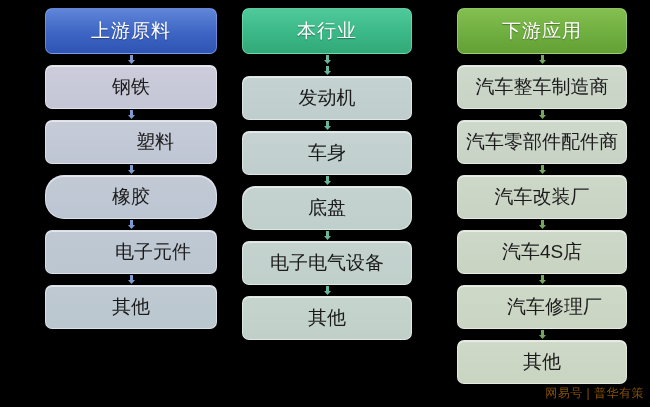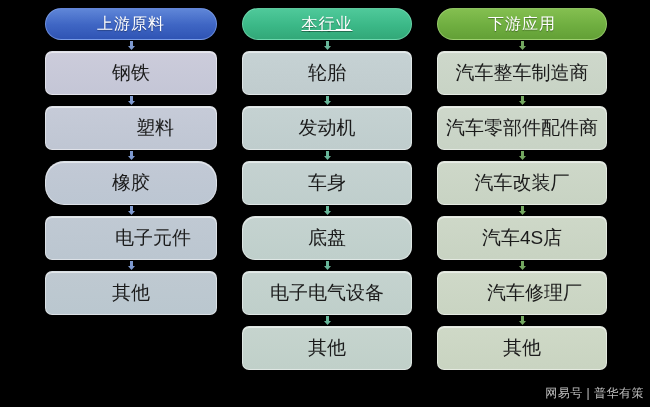--- a/index.html
+++ b/index.html
@@ -26,45 +26,44 @@
   .column {
     position: absolute;
     top: 8px;
     display: flex;
     flex-direction: column;
     align-items: stretch;
   }
 
   .col-0 { left: 45px;  width: 172px; }
   .col-1 { left: 242px; width: 170px; }
-  .col-2 { left: 437px; width: 170px; }
+  .col-2 { left: 457px; width: 170px; }
 
   
   .header-box {
-    height: 32px;
-    border-radius: 19px;
+    height: 46px;
+    border-radius: 7px;
     display: flex;
     align-items: center;
     justify-content: center;
-    font-size: 16px;
+    font-size: 19px;
     letter-spacing: 1px;
     color: #ffffff;
     text-shadow: 0 1px 1px rgba(0,0,0,0.35);
     border: 1px solid rgba(255,255,255,0.18);
   }
 
   .header-blue {
     background: linear-gradient(180deg, #5f86d8 0%, #3f66c4 52%, #2f54b4 100%);
     border-color: rgba(150,180,245,0.5);
   }
 
   .header-teal {
     background: linear-gradient(180deg, #4fc99a 0%, #3bb887 55%, #32a878 100%);
     border-color: rgba(150,235,200,0.45);
-    text-decoration: underline;
   }
 
   .header-green {
     background: linear-gradient(180deg, #84bf50 0%, #6fae40 55%, #63a036 100%);
     border-color: rgba(190,230,150,0.45);
   }
 
   
   .cell {
     height: 44px;
@@ -118,21 +117,21 @@
   .col-0 .arrow-glyph { fill: #7f9ad0; }
   .col-1 .arrow-glyph { fill: #68b79a; }
   .col-2 .arrow-glyph { fill: #74a860; }
 
   
   #watermark {
     position: absolute;
     right: 6px;
     bottom: 5px;
     font-size: 12px;
-    color: #e5e5e5;
+    color: #a16207;
     opacity: 0.82;
     letter-spacing: 0.5px;
     white-space: nowrap;
     text-shadow: 0 0 2px rgba(0,0,0,0.5);
   }
 </style>
 </head>
 <body>
 
 <div id="diagram">
@@ -171,21 +170,20 @@
     <div class="cell cell-4">其他</div>
   </div>
 
   <div class="column col-1">
     <div class="header-box header-teal">本行业</div>
     <div class="connector">
       <svg class="arrow-glyph" viewBox="0 0 7 9">
           <path d="M2 0h3v5h2L3.5 9 0 5h2z"></path>
         </svg>
     </div>
-    <div class="cell cell-0">轮胎</div>
     <div class="connector">
       <svg class="arrow-glyph" viewBox="0 0 7 9">
           <path d="M2 0h3v5h2L3.5 9 0 5h2z"></path>
         </svg>
     </div>
     <div class="cell cell-1">发动机</div>
     <div class="connector">
       <svg class="arrow-glyph" viewBox="0 0 7 9">
           <path d="M2 0h3v5h2L3.5 9 0 5h2z"></path>
         </svg>

